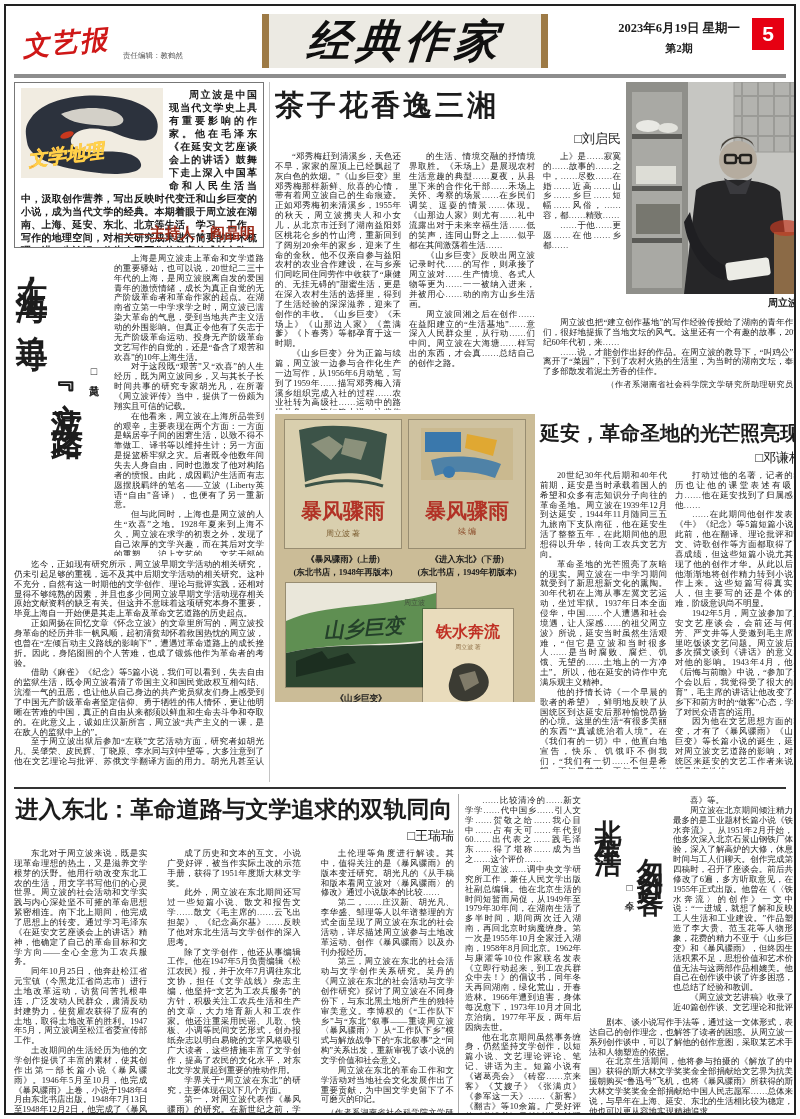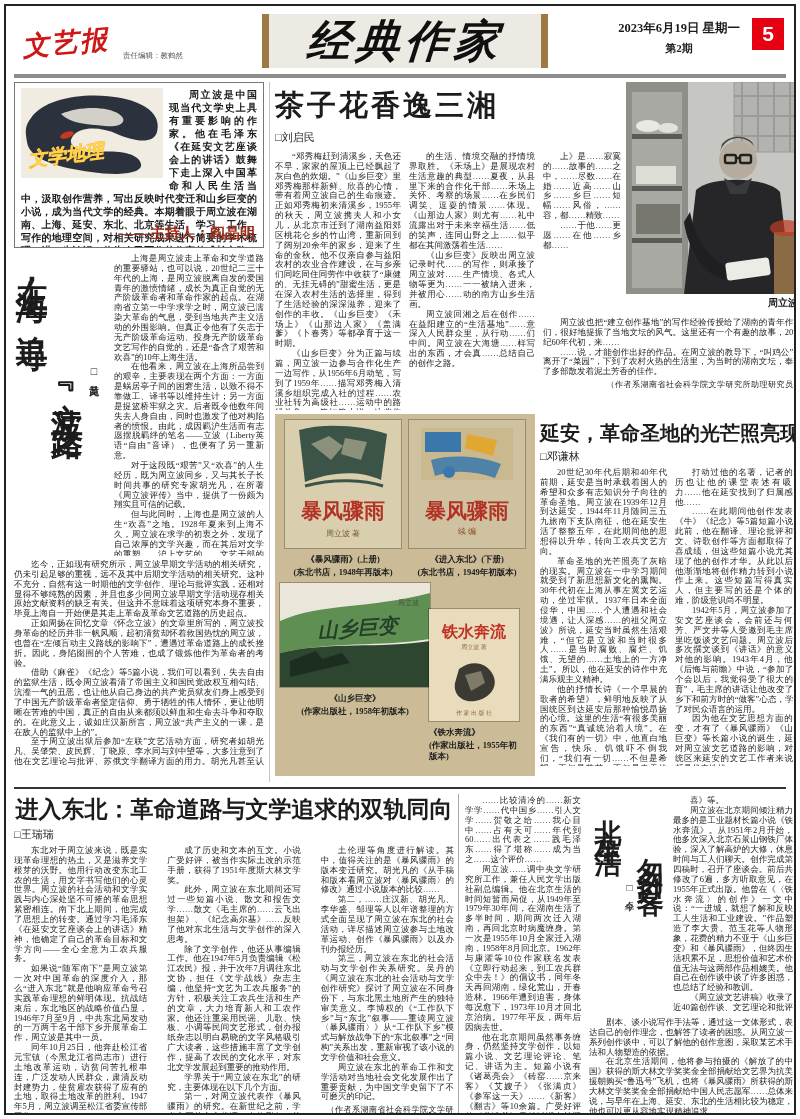--- a/index.html
+++ b/index.html
@@ -13,21 +13,21 @@
   .masthead .bar{position:absolute;top:0;bottom:0;width:7px;background:#9d7a45;}
   .bar-l{left:0;} .bar-r{right:0;}
   .masthead .cal{font-size:44px;font-weight:900;font-style:italic;letter-spacing:5px;color:#101010;transform:skewX(-4deg);white-space:nowrap;}
   .dateblock{position:absolute;right:46px;top:8px;text-align:center;}
   .dateline{font-size:12.5px;font-weight:bold;white-space:nowrap;}
   .issueline{font-size:11px;font-weight:bold;margin-top:4px;}
   .pagenum{position:absolute;right:2px;top:6px;width:32px;height:32px;background:#e60012;color:#fff;font-size:21px;font-weight:bold;display:flex;align-items:center;justify-content:center;font-family:"Liberation Sans",sans-serif;}
   
   .cols p, .txt p{margin:0;text-indent:2em;text-align:justify;font-size:8.5px;line-height:1.16;}
   .credit{font-size:8px;text-align:right;letter-spacing:.5px;margin-top:2px;color:#222;}
-  .byline{font-size:11px;text-align:left;margin:2px 0 4px 0;}
+  .byline{font-size:13px;text-align:right;margin:2px 0 4px 0;}
   
   .main{display:flex;margin-top:4px;}
   .leftcol{width:252px;border-right:1px solid #c4c4c4;padding-right:5px;}
   .rightcol{width:527px;padding-left:5px;}
   
   .introbox{border:1px solid #777;height:166px;box-sizing:border-box;padding:5px 6px;position:relative;overflow:hidden;}
   .inkimg{float:left;width:142px;height:90px;margin:0 6px 2px 0;position:relative;}
   .introtxt{font-size:10px;font-weight:bold;line-height:1.3;text-align:justify;text-indent:2em;}
   .hostline{position:absolute;right:8px;bottom:4px;font-size:15px;font-weight:bold;color:#9c2a18;}
   
@@ -44,21 +44,21 @@
   .teatitle{position:absolute;left:0;top:4px;width:346px;font-size:29px;font-weight:900;letter-spacing:3px;}
   .teabyline{position:absolute;left:0;top:46px;width:346px;}
   .tcol1{position:absolute;left:0;top:70px;width:126px;height:258px;overflow:hidden;}
   .tcol2{position:absolute;left:134px;top:70px;width:126px;height:258px;overflow:hidden;}
   .tcol3{position:absolute;left:268px;top:70px;width:78px;height:162px;overflow:hidden;}
   .tcol4{position:absolute;left:268px;top:236px;width:259px;height:92px;overflow:hidden;}
   .photo{position:absolute;right:0;top:0;width:176px;height:212px;background:#c9c9c5;overflow:hidden;}
   .photocap{position:absolute;right:4px;top:214px;width:170px;text-align:right;font-size:10px;font-weight:bold;}
   
   .lowrow{display:flex;margin-top:2px;}
-  .books{width:260px;height:362px;background:#cbbc97;box-sizing:border-box;padding:6px 0;flex-shrink:0;overflow:hidden;}
+  .books{width:260px;height:288px;background:#cbbc97;box-sizing:border-box;padding:6px 6px;flex-shrink:0;overflow:hidden;}
   .bookrow1{display:flex;gap:8px;justify-content:center;}
   .bookcard{text-align:center;}
   .cover{box-shadow:0 0 0 1px rgba(0,0,0,.25);}
   .bookcap{font-size:8.5px;font-weight:bold;line-height:1.25;margin-top:2px;}
   .bookrow2{position:relative;height:176px;margin-top:6px;}
   .card-sx{position:absolute;left:2px;top:0;width:156px;text-align:center;}
   .card-ts{position:absolute;right:12px;top:26px;width:94px;}
   .yanan{width:262px;padding-left:5px;overflow:hidden;}
   .ytitle{font-size:20px;font-weight:900;text-align:center;letter-spacing:0px;margin-top:6px;white-space:nowrap;}
   .ycols{display:flex;gap:8px;height:298px;overflow:hidden;}
@@ -119,22 +119,22 @@
 
       <div class="shblock">
         <div class="shtop">
           <div class="vtitlewrap">
             <div class="vline">在上海，追寻</div>
             <div class="vline vline2">『立波』之路</div>
             <div class="vbyline">□龙昌黄</div>
           </div>
           <div class="shuppercol cols">
                 <p>上海是周立波走上革命和文学道路的重要驿站，也可以说，20世纪二三十年代的上海，是周立波脱离自发的爱国青年的激愤情绪，成长为真正自觉的无产阶级革命者和革命作家的起点。在湖南省立第一中学求学之时，周立波已濡染大革命的气息，受到当地共产主义活动的外围影响。但真正令他有了矢志于无产阶级革命运动、投身无产阶级革命文艺写作的自觉的，还是“备含了艰苦和欢喜”的10年上海生活。</p>
+                <p>对于这段既“艰苦”又“欢喜”的人生经历，既为周立波同乡，又与其长子长时间共事的研究专家胡光凡，在所著《周立波评传》当中，提供了一份颇为翔实且可信的记载。</p>
                 <p>在他看来，周立波在上海所品尝到的艰辛，主要表现在两个方面：一方面是蜗居亭子间的困窘生活，以致不得不靠做工、译书等以维持生计；另一方面是提篮桥牢狱之灾。后者既令他数年间失去人身自由，同时也激发了他对构陷者的愤恨。由此，成因羁沪生活而有志愿摆脱羁绊的笔名——立波（Liberty英语“自由”音译），也便有了另一重新意。</p>
-                <p>对于这段既“艰苦”又“欢喜”的人生经历，既为周立波同乡，又与其长子长时间共事的研究专家胡光凡，在所著《周立波评传》当中，提供了一份颇为翔实且可信的记载。</p>
                 <p>但与此同时，上海也是周立波的人生“欢喜”之地。1928年夏来到上海不久，周立波在求学的初衷之外，发现了自己浓厚的文学兴趣，而在其后对文学的重塑……沪上文艺的……文艺干部的社会现……年11月29日在……文《买菜》，就此……返回上海的周立波……产党地下组织……斗终生的赤诚之路。</p>
               </div>
         </div>
         <div class="shlower cols">
           <div class="cols">
                 <p>迄今，正如现有研究所示，周立波早期文学活动的相关研究，仍未引起足够的重视，远不及其中后期文学活动的相关研究。这种不充分，自然有这一时期他的文学创作、理论与批评实践，还相对显得不够纯熟的因素，并且也多少同周立波早期文学活动现存相关原始文献资料的缺乏有关。但这并不意味着这项研究本身不重要，毕竟上海自一开始便是其走上革命及革命文艺道路的历史起点。</p>
                 <p>正如周扬在回忆文章《怀念立波》的文章里所写的，周立波投身革命的经历并非一帆风顺，起初清贫却怀着救国热忱的周立波，也曾在“左倾盲动主义路线的影响下”，遭遇过革命道路上的成长挫折。因此，身陷囹圄的个人苦难，也成了锻炼他作为革命者的考验。</p>
                 <p>借助《麻雀》《纪念》等5篇小说，我们可以看到，失去自由的监狱生活，既令周立波看清了帝国主义和国民党政权互相勾结、沆瀣一气的丑恶，也让他从自己身边的共产党员狱友们身上感受到了中国无产阶级革命者坚定信仰、勇于牺牲的伟人情怀，更让他明晰在苦难的中国，真正的自由从来都须以鲜血和生命去斗争和夺取的。在此意义上，诚如庄汉新所言，周立波“共产主义的一课，是在敌人的监狱中上的”。</p>
                 <p>至于周立波出狱后参加“左联”文艺活动方面，研究者如胡光凡、吴肇荣、皮民辉、丁晓原、李水同与刘中望等，大多注意到了他在文艺理论与批评、苏俄文学翻译方面的用力。胡光凡甚至认为，上海时期的理论与批评探索，已然促使周立波成了名副其实的“新现实主义理论的探索者”。这些，以及周立波在此间的早期散文和诗歌写作等，均为其日后的文艺写作提供了前期的储备。而这也意味着，上海时期的周立波研究，不论从作家个人写作还是从中国红色文艺的发生来看，依旧有着尚待继续深入乃至全面开掘的革命史和文学史意义。</p>
               </div>
@@ -296,21 +296,20 @@
   </div>
 
   <div class="bottom">
 
     <div class="dongbei">
       <div class="dbtitle">进入东北：革命道路与文学追求的双轨同向</div>
       <div class="byline">□王瑞瑞</div>
       <div class="dbcols">
         <div class="c cols">
               <p>东北对于周立波来说，既是实现革命理想的热土，又是滋养文学根芽的沃野。他用行动改变东北工农的生活，用文字书写他们的心灵世界。周立波的社会活动和文学实践与内心深处坚不可摧的革命思想紧密相连。南下北上期间，他完成了思想上的转变。通过学习毛泽东《在延安文艺座谈会上的讲话》精神，他确定了自己的革命目标和文学方向——全心全意为工农兵服务。</p>
-              <p>如果说“随军南下”是周立波第一次对中国革命的深度介入，那么“进入东北”就是他响应革命号召实践革命理想的鲜明体现。抗战结束后，东北地区的战略价值凸显，1946年7月至9月，中共东北局发动的一万两千名干部下乡开展革命工作，周立波是其中一员。</p>
               <p>同年10月25日，他奔赴松江省元宝镇（今黑龙江省尚志市）进行土地改革运动，访贫问苦扎根串连，广泛发动人民群众，肃清反动封建势力，使贫雇农获得了应有的土地，取得土地改革的胜利。1947年5月，周立波调至松江省委宣传部工作。</p>
               <p>土改期间的生活经历为他的文学创作提供了丰富的素材，使其创作出第一部长篇小说《暴风骤雨》。1946年5月至10月，他完成《暴风骤雨》上卷，小说于1948年4月由东北书店出版。1948年7月13日至1948年12月2日，他完成了《暴风骤雨》下卷，小说于1949年5月由东北书店出版。《暴风骤雨》以历史事实为基础，以文学虚构的方式演绎，形</p>
             </div>
         <div class="c cols">
               <p>成了历史和文本的互文。小说广受好评，被当作实际土改的示范手册，获得了1951年度斯大林文学奖。</p>
               <p>此外，周立波在东北期间还写过一些短篇小说、散文和报告文学……散文《毛主席的……云飞出担架》、《纪念高尔基》……反映了他对东北生活与文学创作的深入思考。</p>
               <p>除了文学创作，他还从事编辑工作。他在1947年5月负责编辑《松江农民》报，并于次年7月调往东北文协，担任《文学战线》杂志主编，他坚持“文艺为工农兵服务”的方针，积极关注工农兵生活和生产的文章，大力培育新人和工农作家。他还注重采用民谣、儿歌、快板、小调等民间文艺形式，创办报纸杂志以明白易晓的文字风格吸引广大读者，这些措施丰富了文学创作，提高了农民的文化水平，对东北文学发展起到重要的推动作用。</p>
               <p>学界关于“周立波在东北”的研究，主要体现在以下几个方面。</p>
               <p>第一，对周立波代表作《暴风骤雨》的研究。在新世纪之前，学者主要从方言俗语、人物形象、艺术风格等层面考察该小说。尤其值得一提的是……银川、徐志祥、王国柱、王原璋等学者对《太阳照在桑干河上》和《暴风骤雨》进行的比较研究。新世纪以来，学者们开始从版本学、图像学、阐释学、身体美学和乡</p>
             </div>

